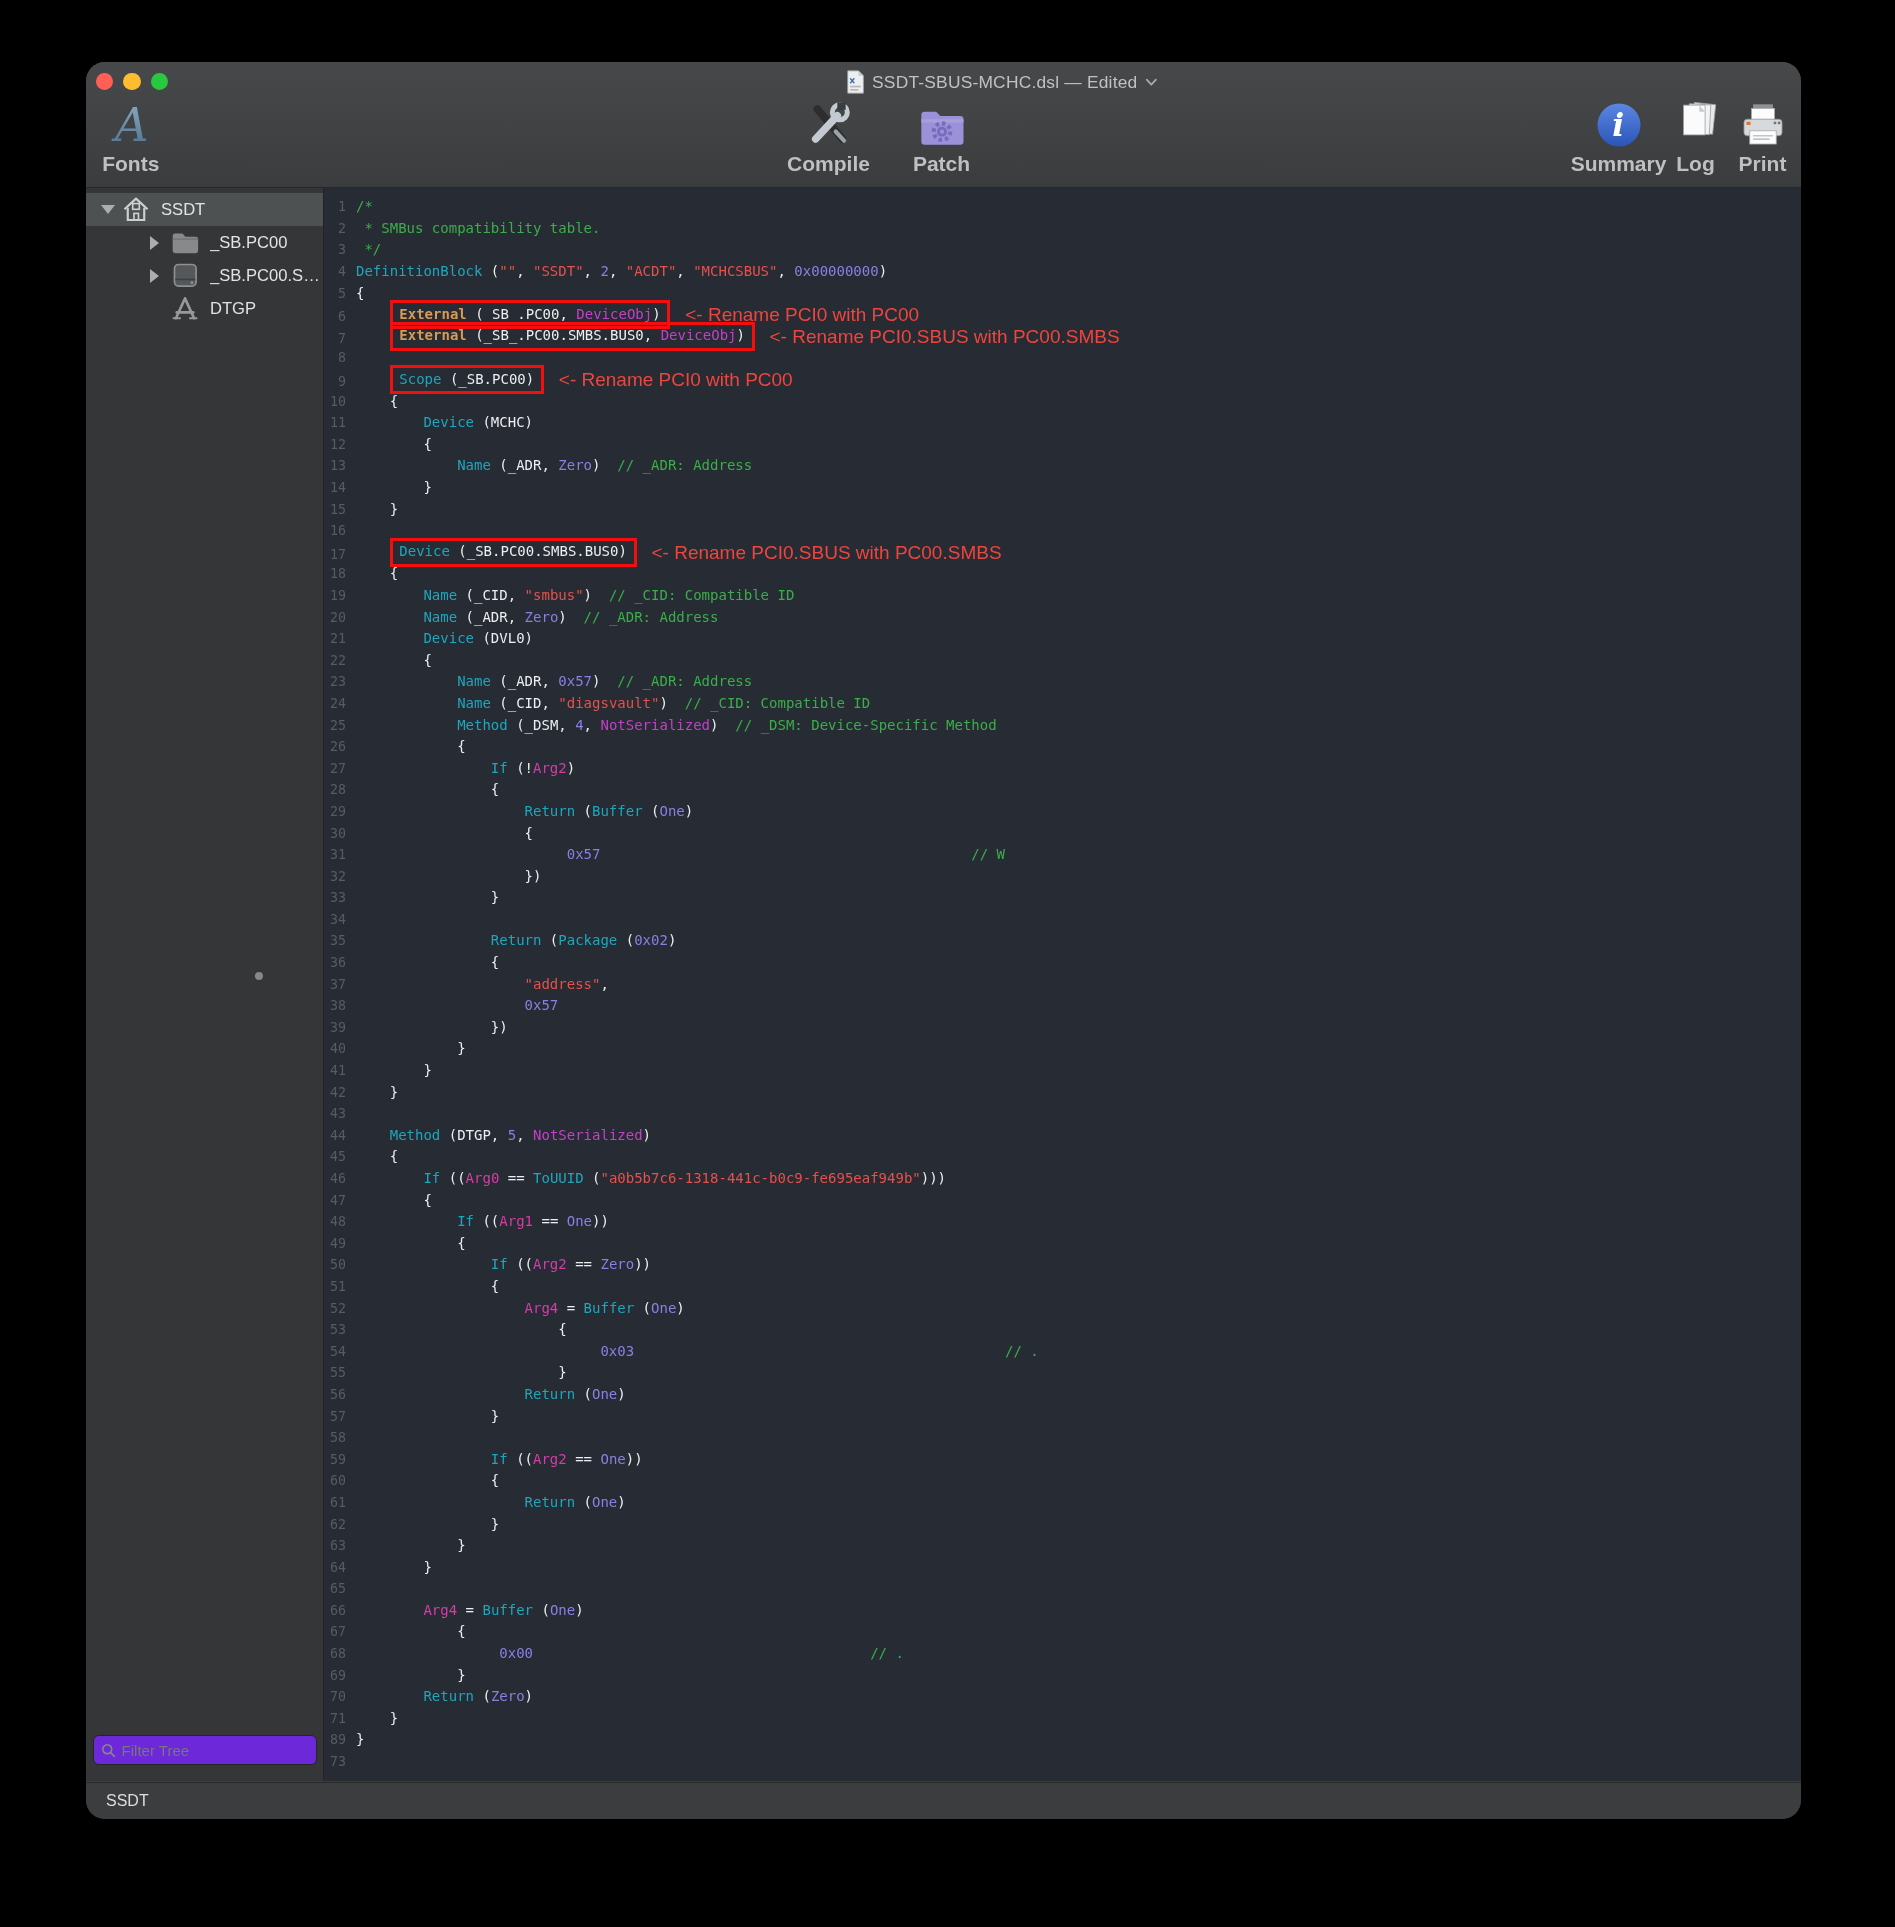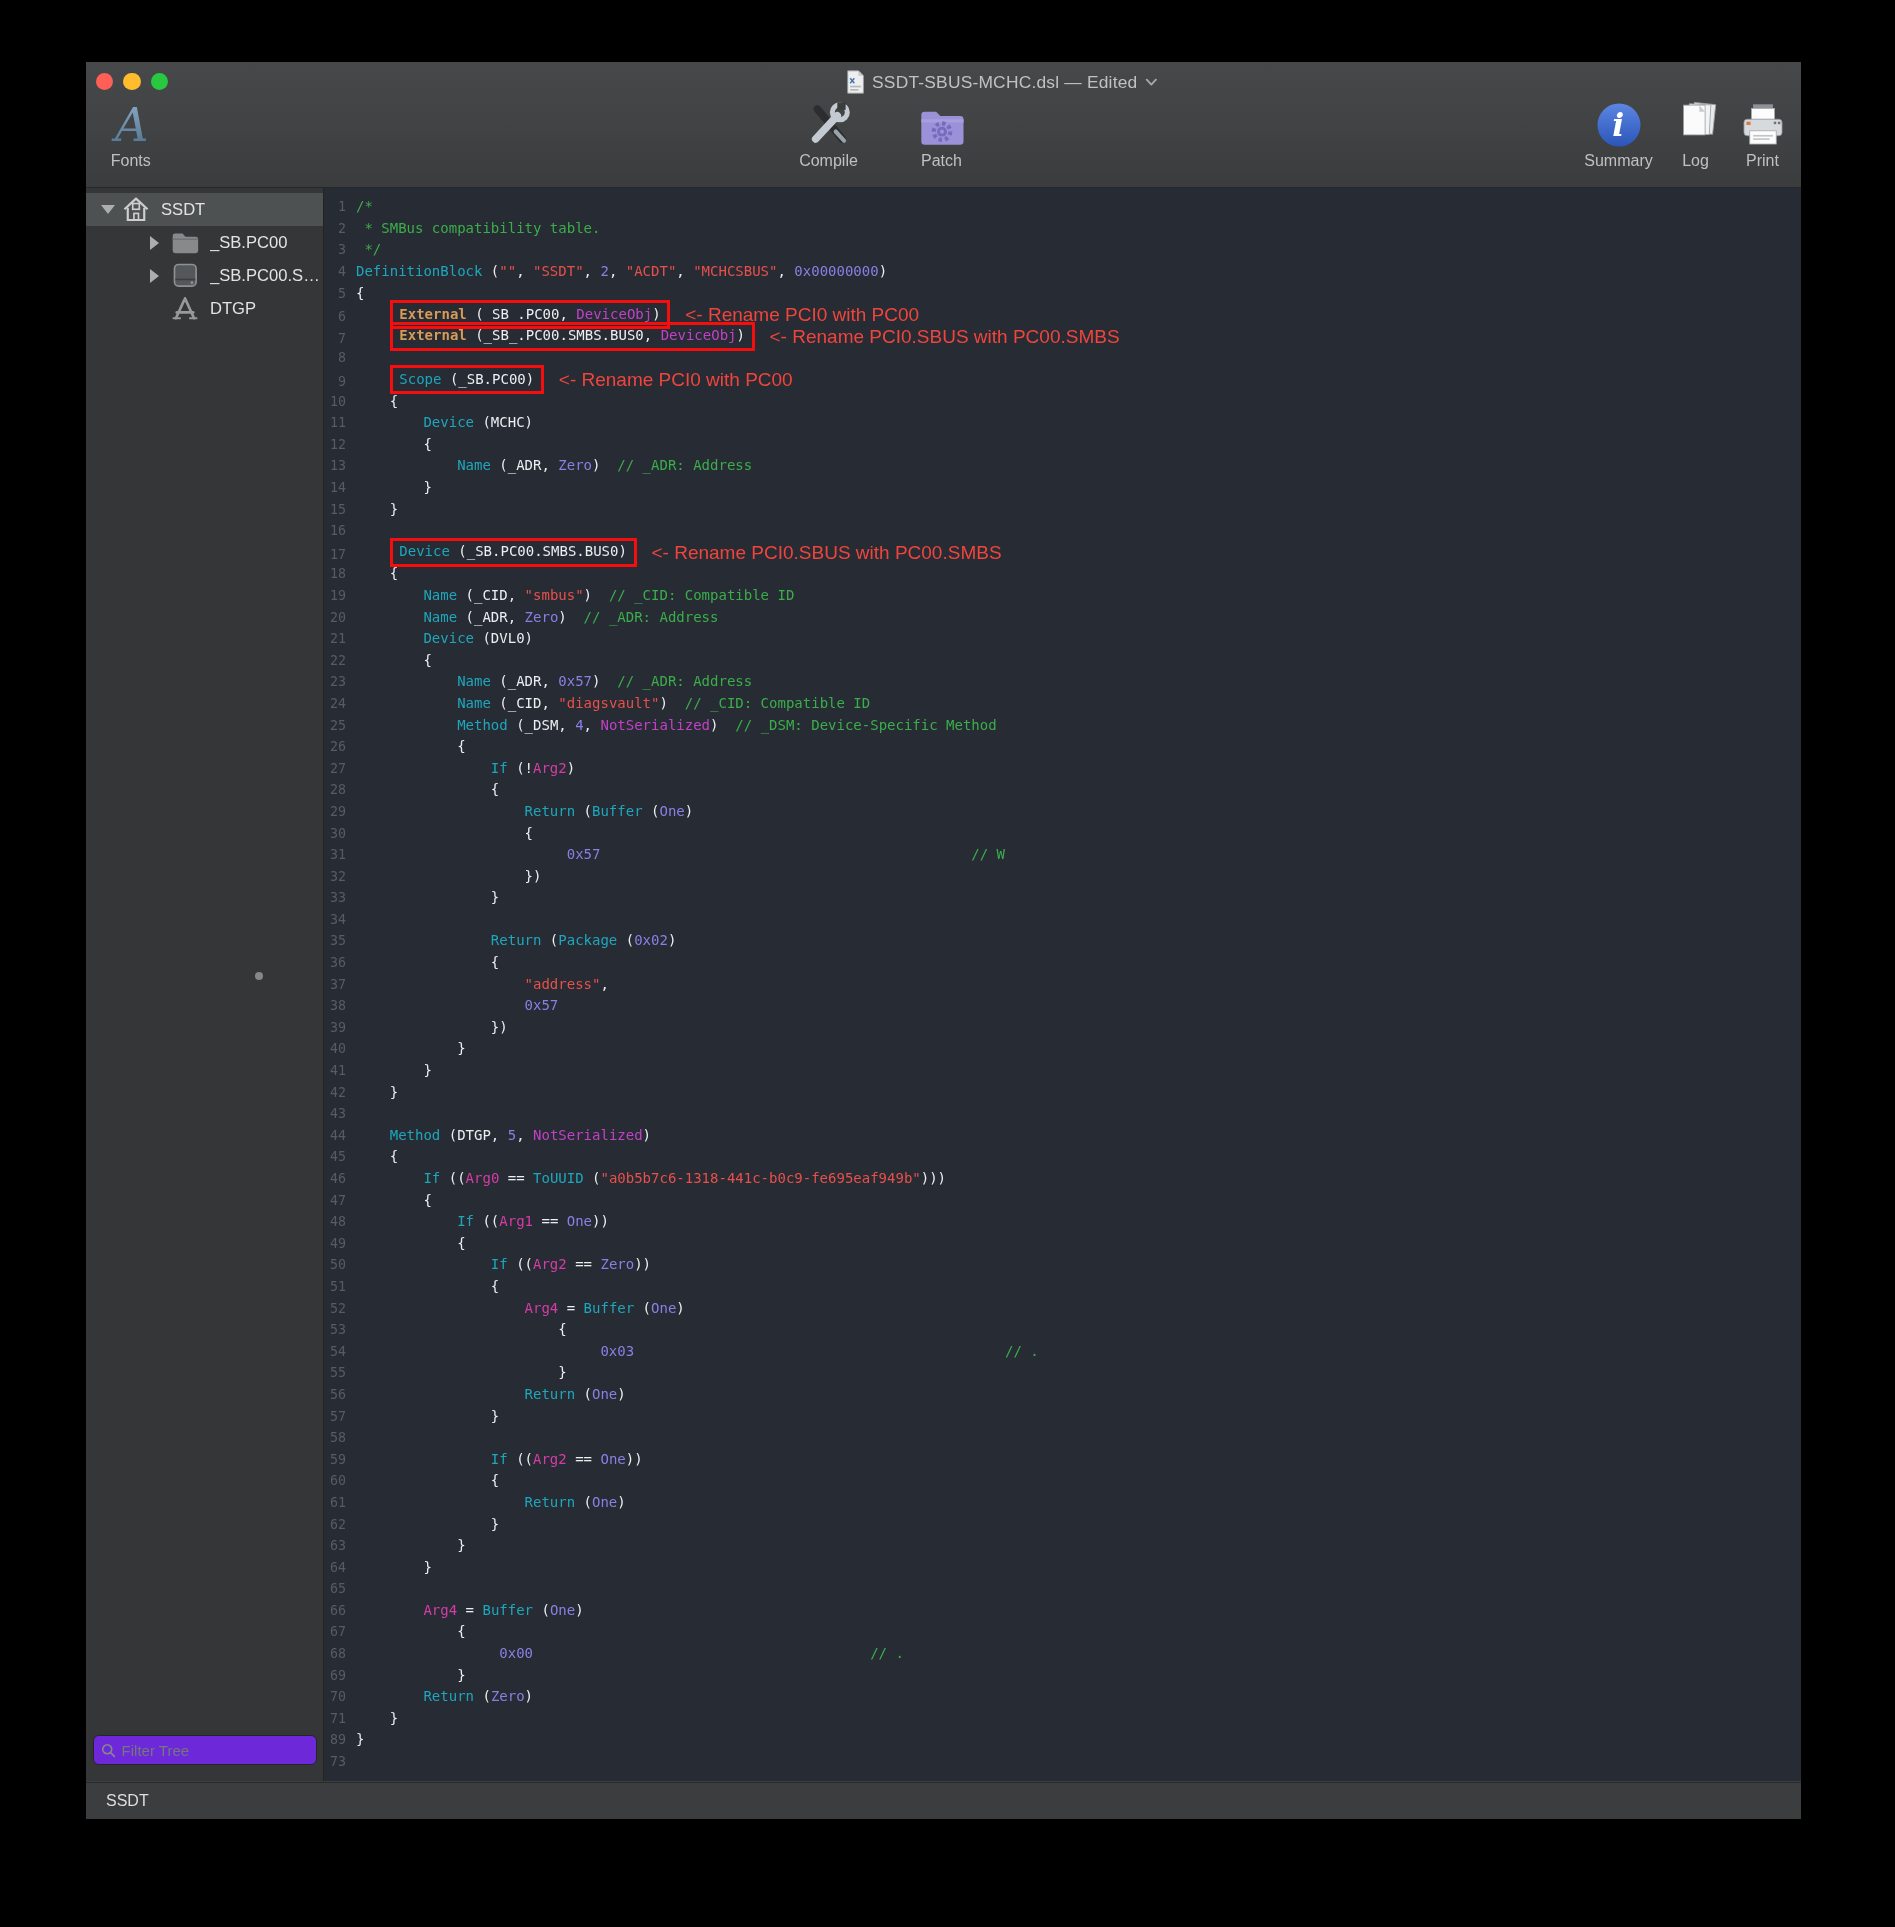--- a/index.html
+++ b/index.html
@@ -4,36 +4,36 @@
 <style>
   :root{
     --editor-bg:#272B34; --plain:#ECEEF0; --comment:#3BAE4A; --keyword:#1EA7BC;
     --string:#E8504B; --number:#8B7FE4; --external:#D89A57; --objtype:#C341C6;
     --arg:#D63CA6; --line-number:#575C64; --annotation:#F0453C; --box-border:#F60E0E;
     --traffic-red:#FF5F57; --traffic-yellow:#FEBC2E; --traffic-green:#28C840;
   }
   *{margin:0;padding:0;box-sizing:border-box;}
   html,body{background:#000;}
   body{width:1896px;height:1927px;position:relative;font-family:"Liberation Sans",sans-serif;overflow:hidden;}
-  .window{position:absolute;left:86px;top:62px;width:1715px;height:1757px;border-radius:0;overflow:hidden;background:#3B3D3E;}
+  .window{position:absolute;left:86px;top:62px;width:1715px;height:1757px;border-radius:19px;overflow:hidden;background:#3B3D3E;}
 
   
   .chrome{position:absolute;left:0;top:0;width:100%;height:126px;
     background:linear-gradient(#464849 0%,#404243 55%,#3A3C3D 100%);
     border-bottom:0.8px solid #272727;}
   .lights{position:absolute;left:10px;top:10.8px;display:flex;gap:10px;}
   .light{width:17.4px;height:17.4px;border-radius:50%;display:inline-block;}
   .light.red{background:var(--traffic-red);}
   .light.yellow{background:var(--traffic-yellow);}
   .light.green{background:var(--traffic-green);}
   .title-group{position:absolute;left:50%;top:7.5px;transform:translateX(-50%);margin-left:58px;
     display:flex;align-items:center;gap:7.5px;height:25px;}
   .title{color:#BFC1C3;font-size:17.4px;font-weight:500;letter-spacing:0.2px;white-space:nowrap;}
   .tb-item{position:absolute;top:35px;width:83px;display:flex;flex-direction:column;align-items:center;gap:2.5px;cursor:default;}
-  .tb-item .tb-label{font-size:16px;color:#BEC0C2;}
+  .tb-item .tb-label{font-size:21px;color:#BEC0C2;font-weight:bold;}
   .tb-icon{height:52px;display:flex;align-items:flex-end;justify-content:center;}
 
   
   .sidebar{position:absolute;left:0;top:126px;width:238px;height:1593px;background:#343638;border-right:0.8px solid #232323;}
   .tree{padding-top:5px;}
   .tree-row{height:33px;display:flex;align-items:center;color:#E2E3E4;font-size:16.6px;white-space:nowrap;overflow:hidden;}
   .tree-row.selected{background:#4E5152;}
   .tree-row.lvl0{padding-left:15px;}
   .tree-row.lvl1{padding-left:64px;}
   .disc{width:20px;display:inline-flex;justify-content:flex-start;flex:none;}

